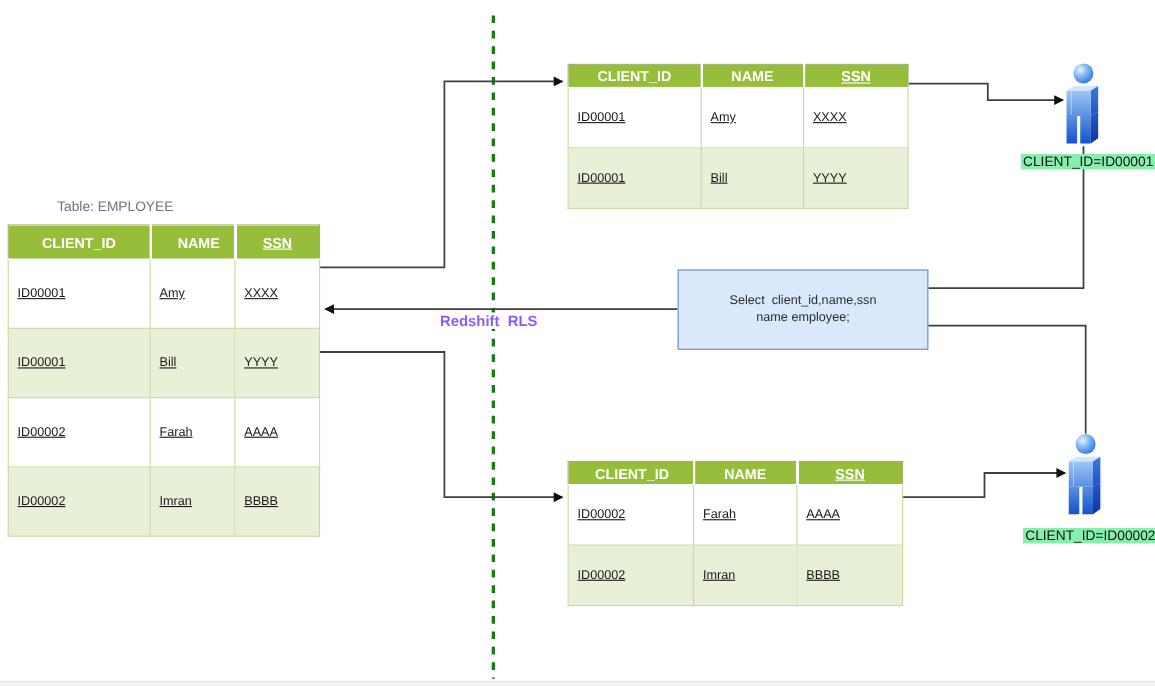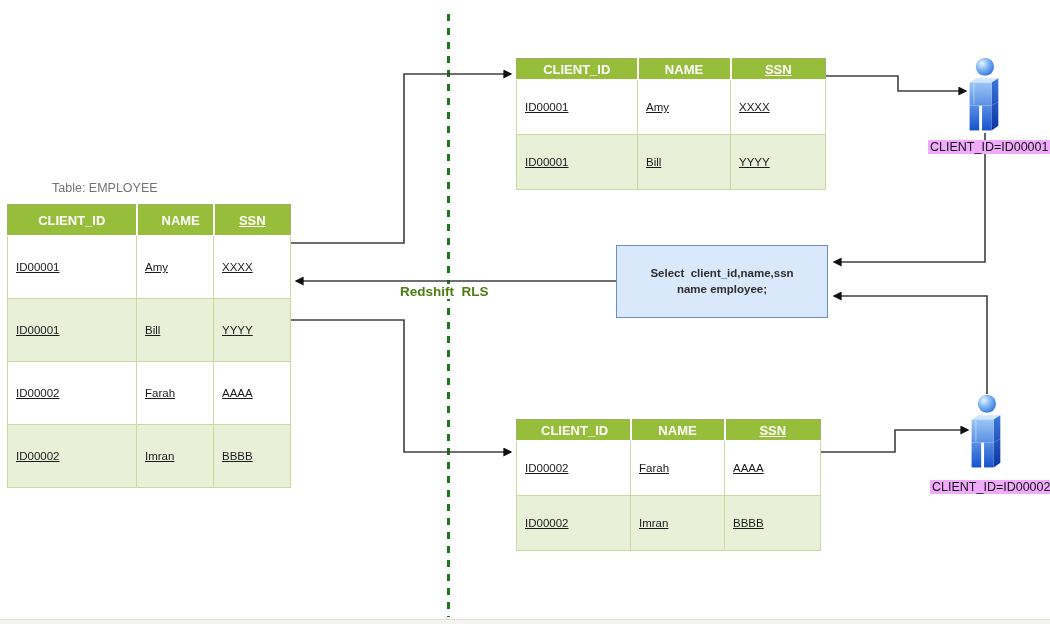--- a/index.html
+++ b/index.html
@@ -24,30 +24,30 @@
   .gtable th:last-child{border-right:none;text-decoration:underline;}
   .gtable td{
     padding:16px 8px;height:30px;border:1px solid var(--cell-border,#c9d9a0);
     overflow:hidden;white-space:nowrap;background:#fff;text-decoration:underline;
   }
   .gtable tr.alt td{background:var(--row-alt,#e9f0d8);}
   .gtable.small th{height:20px;}
   .gtable.small td{height:22px;}
 
   .table-title{position:absolute;z-index:1;font-size:12.5px;color:#737373;}
-  .rls-label{position:absolute;z-index:2;font-size:13.5px;font-weight:bold;color:#4d7c0f;white-space:pre;background:#fff;padding:0 3px;}
+  .rls-label{position:absolute;z-index:2;font-size:13.5px;font-weight:bold;color:#8b5cf6;white-space:pre;background:#fff;padding:0 3px;}
   .query-box{
-    position:absolute;z-index:1;left:616px;top:245px;width:212px;height:73px;box-sizing:border-box;
+    position:absolute;z-index:1;left:616px;top:245px;width:228px;height:73px;box-sizing:border-box;
     background:var(--query-fill,#dae8fc);border:1px solid var(--query-border,#6c8ebf);
     display:flex;flex-direction:column;align-items:center;justify-content:center;
-    font-size:11.5px;font-weight:bold;color:#2d2d2d;line-height:1.35;
+    font-size:11.5px;font-weight:normal;color:#2d2d2d;line-height:1.35;
   }
   .query-box span{white-space:pre;}
   .user-icon{position:absolute;z-index:1;}
-  .user-label{position:absolute;z-index:2;font-size:12.5px;color:#111;background:#f0abfc;padding:0 2px;white-space:nowrap;}
+  .user-label{position:absolute;z-index:2;font-size:12.5px;color:#111;background:#86efac;padding:0 2px;white-space:nowrap;}
   .bottom-strip{position:absolute;z-index:3;left:0;top:619px;width:1050px;height:5px;background:#f5f3f0;border-top:1px solid #e4e1dd;}
 </style>
 </head>
 <body>
 
 <div id="canvas">
 
   <svg id="overlay" width="1050" height="624" viewBox="0 0 1050 624">
     <defs>
       <marker id="arrowhead" viewBox="0 0 10 10" refX="8.5" refY="5" markerWidth="11" markerHeight="9" orient="auto" markerUnits="userSpaceOnUse">

